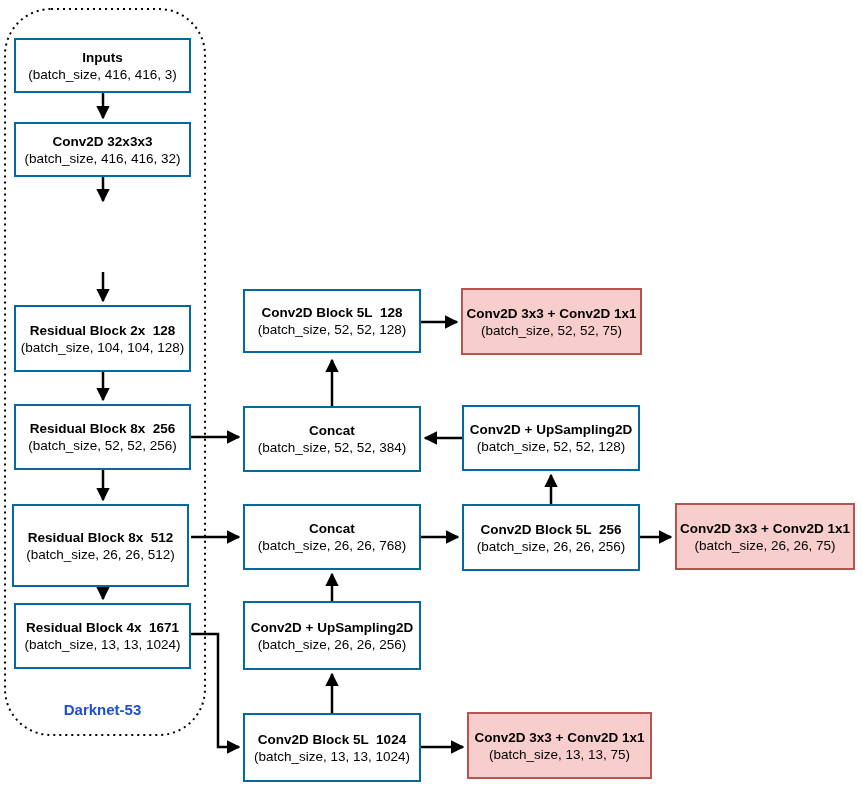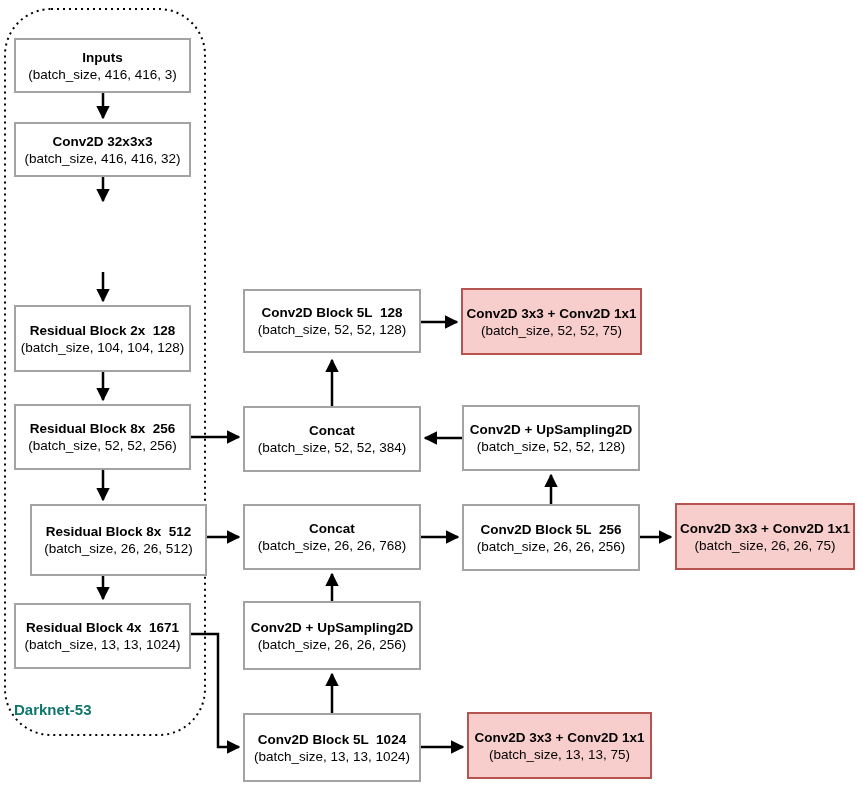--- a/index.html
+++ b/index.html
@@ -3,30 +3,30 @@
 <meta charset="utf-8">
 <style>
   html,body { margin:0; padding:0; background:#ffffff; }
   .canvas {
     position:relative; width:863px; height:787px; background:#ffffff;
     font-family:"Liberation Sans", sans-serif; overflow:hidden;
   }
   svg.wires { position:absolute; left:0; top:0; width:863px; height:787px; }
   .node {
     position:absolute; box-sizing:border-box;
-    background:#ffffff; border:2px solid #a3a3a3;
+    background:#ffffff; border:2px solid #0369a1;
     display:flex; flex-direction:column; align-items:center; justify-content:center;
     text-align:center; color:#000000; z-index:2;
   }
   .node .title { font-weight:bold; font-size:13.5px; line-height:17px; white-space:pre; }
   .node .shape { font-size:13.5px; line-height:17px; white-space:pre; }
   .node.head { background:#f8cecc; border-color:#b85450; }
   .backbone-label {
-    position:absolute; left:14px; top:701px; width:177px; text-align:left;
-    font-weight:bold; font-size:15px; color:#0f766e; z-index:2;
+    position:absolute; left:14px; top:701px; width:177px; text-align:center;
+    font-weight:bold; font-size:15px; color:#1d4ed8; z-index:2;
   }
 </style>
 </head>
 <body>
 
 <div class="canvas">
 
   <svg class="wires" viewBox="0 0 863 787" xmlns="http://www.w3.org/2000/svg">
     <defs>
       <marker id="arrow" viewBox="0 0 10 10" refX="9" refY="5" markerWidth="5.5" markerHeight="5.5" orient="auto-start-reverse">
@@ -71,21 +71,21 @@
     <div class="shape">(batch_size, 416, 416, 32)</div>
   </div>
   <div class="node" style="left:14px;top:305px;width:177px;height:67px">
     <div class="title">Residual Block 2x  128</div>
     <div class="shape">(batch_size, 104, 104, 128)</div>
   </div>
   <div class="node" style="left:14px;top:404px;width:177px;height:66px">
     <div class="title">Residual Block 8x  256</div>
     <div class="shape">(batch_size, 52, 52, 256)</div>
   </div>
-  <div class="node" style="left:30px;top:504px;width:177px;height:72px">
+  <div class="node" style="left:12px;top:504px;width:177px;height:83px">
     <div class="title">Residual Block 8x  512</div>
     <div class="shape">(batch_size, 26, 26, 512)</div>
   </div>
   <div class="node" style="left:14px;top:603px;width:177px;height:66px">
     <div class="title">Residual Block 4x  1671</div>
     <div class="shape">(batch_size, 13, 13, 1024)</div>
   </div>
   <div class="backbone-label">Darknet-53</div>
 
   <div class="node" style="left:243px;top:289px;width:178px;height:64px">

